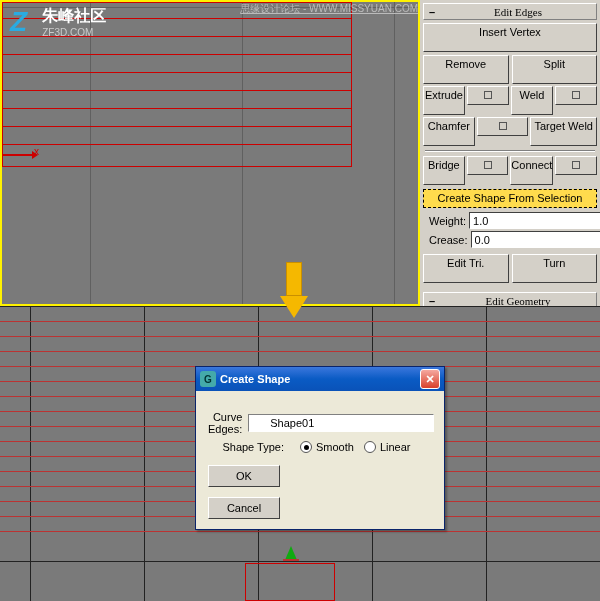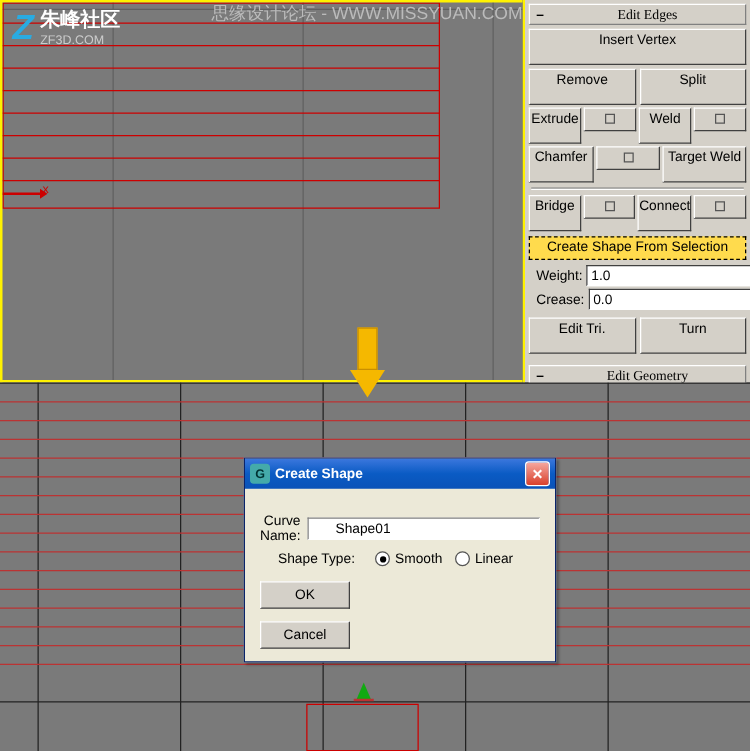--- a/index.html
+++ b/index.html
@@ -8,24 +8,24 @@
 .top-wrap { height: 306px; position: relative; display: flex; }
 .viewport-top { flex: 1; height: 306px; background: #7a7a7a; position: relative; overflow: hidden; border: 2px solid #fff200; border-right: none; }
 .vp-grid { position: absolute; inset: 0; }
 .vp-line-h { position: absolute; left: 0; right: 0; height: 1px; background: #606060; }
 .vp-line-v { position: absolute; top: 0; bottom: 0; width: 1px; background: #606060; }
 .vp-box { position: absolute; top: 0; left: 0; width: 350px; height: 165px; border: 1px solid #c00; }
 .vp-row { position: absolute; left: 0; width: 350px; height: 1px; background: #c00; }
 .vp-xlabel { position: absolute; left: 32px; top: 144px; color: #c00; font-size: 10px; }
 .vp-xaxis { position: absolute; left: 0; top: 152px; width: 30px; height: 2px; background: #c00; }
 .vp-xaxis:after{content:"";position:absolute;right:-6px;top:-3px;border-left:6px solid #c00;border-top:4px solid transparent;border-bottom:4px solid transparent;}
-.top-watermark { position: absolute; top: 0; right: 0; color: #bbb; font-size: 14px; }
+.top-watermark { position: absolute; top: 0; right: 0; color: #bbb; font-size: 10px; text-decoration: underline; }
 .logo { position: absolute; top: 6px; left: 10px; z-index: 5; color: #fff; }
 .logo-z { color:#29abe2; font-size:28px; font-weight:bold; font-style:italic; display:inline-block; vertical-align:middle;}
-.logo-txt { display:inline-block; vertical-align:middle; margin-left:2px;}
+.logo-txt { display:inline-block; vertical-align:middle; margin-left:12px;}
 .logo-cn { font-size:16px; font-weight:bold;}
 .logo-url{ font-size:10px; color:#ccc;}
 
 .panel { width: 182px; height: 306px; background: #d4d0c8; border-left: 2px solid #fff200; padding: 2px 3px; }
 .rollout-head { display: flex; align-items: center; border: 1px solid #808080; border-top-color:#fff; border-left-color:#fff; background:#d4d0c8; margin: 1px 0; height: 17px; }
 .rollout-head .minus { width: 16px; text-align: center; font-weight: bold; }
 .rollout-head .title { flex: 1; text-align: center; font-family: Liberation Serif, serif; }
 .btn3d { background: #d4d0c8; border: 1px solid; border-color: #fff #404040 #404040 #fff; text-align: center; height: 29px; line-height: 17px; cursor: pointer; }
 .btn3d.sq { width: 17px; height: 19px; }
 .btn3d.sq .sq-inner{display:inline-block;width:8px;height:8px;border:1px solid #555;margin-top:4px;}
@@ -183,21 +183,21 @@
   <div class="dialog">
     <div class="dlg-title">
       <span class="dlg-icon">G</span>
       <span>Create Shape</span>
       <span class="dlg-close">
           <span>✕</span>
         </span>
     </div>
     <div class="dlg-body">
       <div class="dlg-row">
-        <label>Curve Name:</label>
+        <label>Curve Edges:</label>
         <input class="dlg-input" value="Shape01" style="">
       </div>
       <div class="dlg-row">
         <label>Shape Type:</label>
         <span class="radio checked"></span>
         <span>Smooth</span>
         <span class="radio"></span>
         <span>Linear</span>
       </div>
       <div class="dlg-btns">

